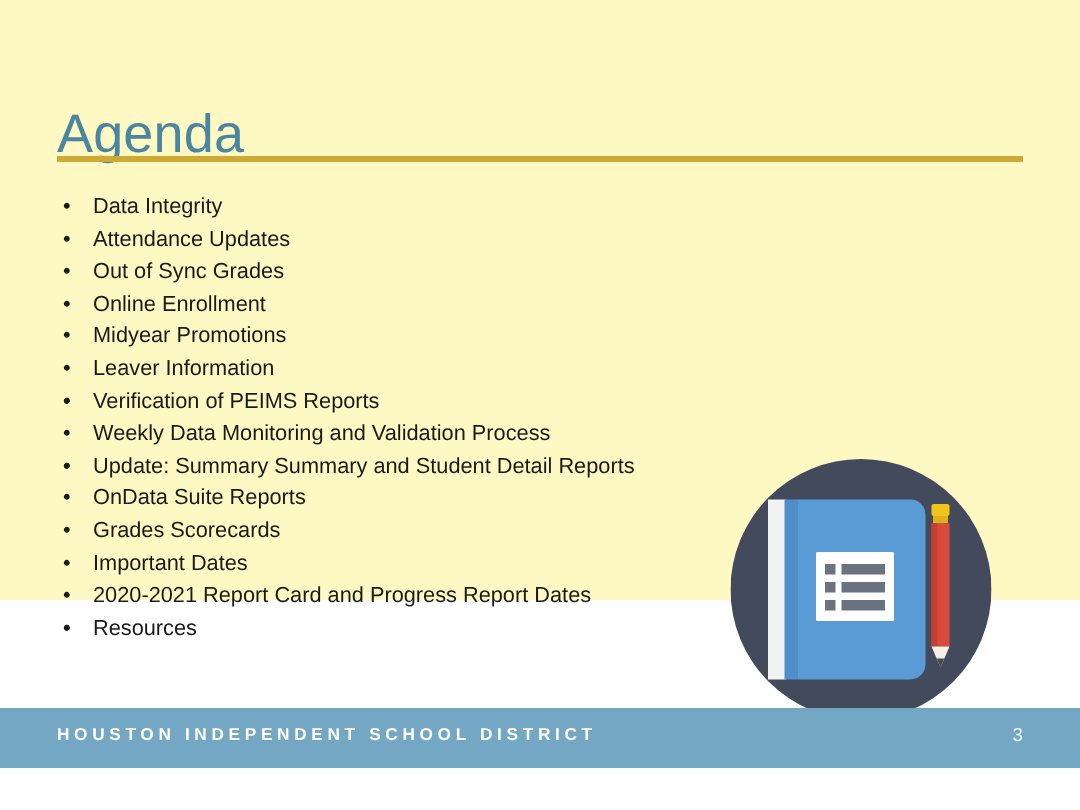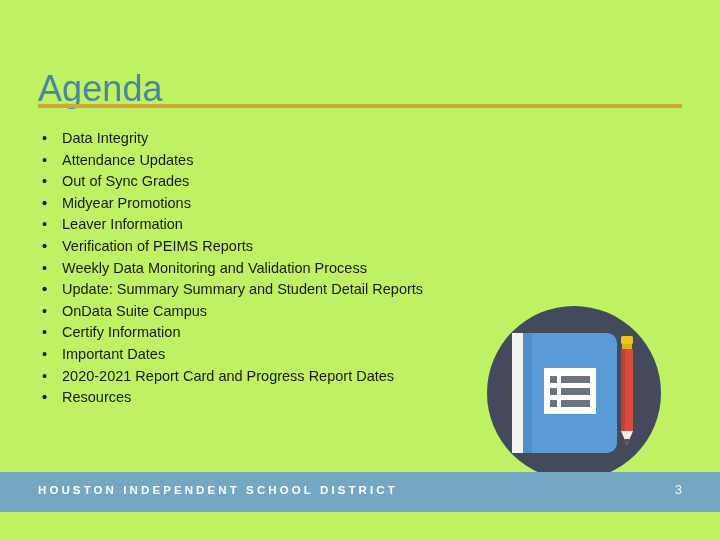--- a/index.html
+++ b/index.html
@@ -9,22 +9,22 @@
   body {
     width: 720px;
     height: 540px;
     background: #ffffff;
     font-family: "Liberation Sans", sans-serif;
     overflow: hidden;
   }
   .slide {
     position: relative;
     width: 720px;
-    height: 540px;
-    background: #bef264;
+    height: 400px;
+    background: #fef9c3;
     box-sizing: border-box;
   }
 
   
   .title {
     position: absolute;
     left: 38px;
     top: 43px;
     font-size: 36px;
     line-height: 44px;
@@ -128,20 +128,21 @@
     <li class="bullet-item">
       <span class="dot">•</span>
       <span>Attendance Updates</span>
     </li>
     <li class="bullet-item">
       <span class="dot">•</span>
       <span>Out of Sync Grades</span>
     </li>
     <li class="bullet-item">
       <span class="dot">•</span>
+      <span>Online Enrollment</span>
     </li>
     <li class="bullet-item">
       <span class="dot">•</span>
       <span>Midyear Promotions</span>
     </li>
     <li class="bullet-item">
       <span class="dot">•</span>
       <span>Leaver Information</span>
     </li>
     <li class="bullet-item">
@@ -157,25 +158,25 @@
     </li>
     <li class="bullet-item">
       <span class="dot">•</span>
     </li>
     <li class="bullet-item">
       <span class="dot">•</span>
       <span>Update: Summary Summary and Student Detail Reports</span>
     </li>
     <li class="bullet-item">
       <span class="dot">•</span>
-      <span>OnData Suite Campus</span>
-    </li>
-    <li class="bullet-item">
-      <span class="dot">•</span>
-      <span>Certify Information</span>
+      <span>OnData Suite Reports</span>
+    </li>
+    <li class="bullet-item">
+      <span class="dot">•</span>
+      <span>Grades Scorecards</span>
     </li>
     <li class="bullet-item">
       <span class="dot">•</span>
       <span>Important Dates</span>
     </li>
     <li class="bullet-item">
       <span class="dot">•</span>
       <span>2020-2021 Report Card and Progress Report Dates</span>
     </li>
     <li class="bullet-item">

